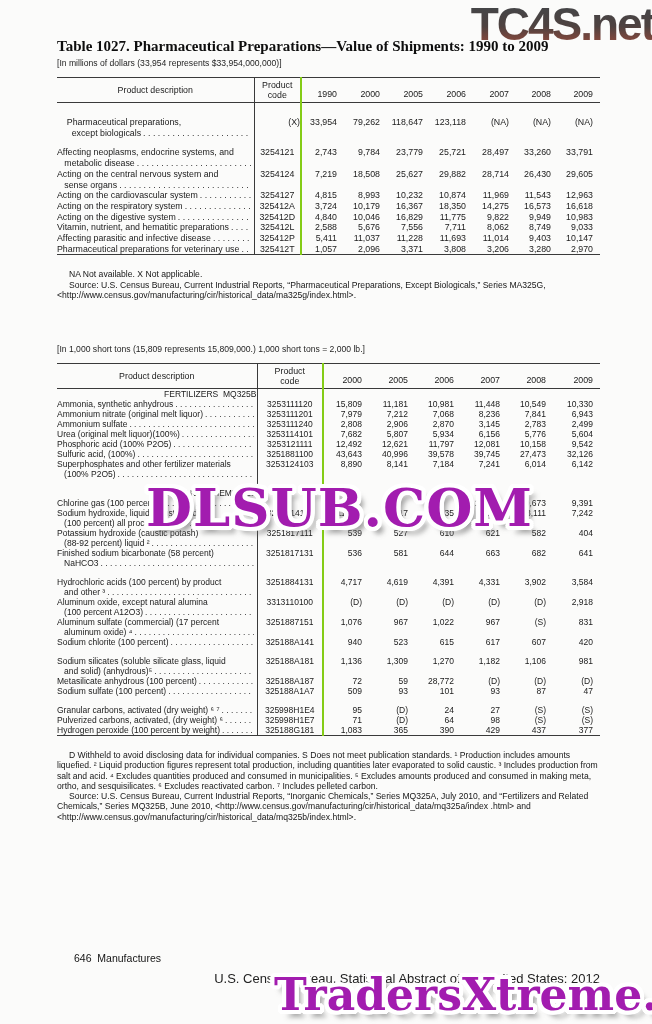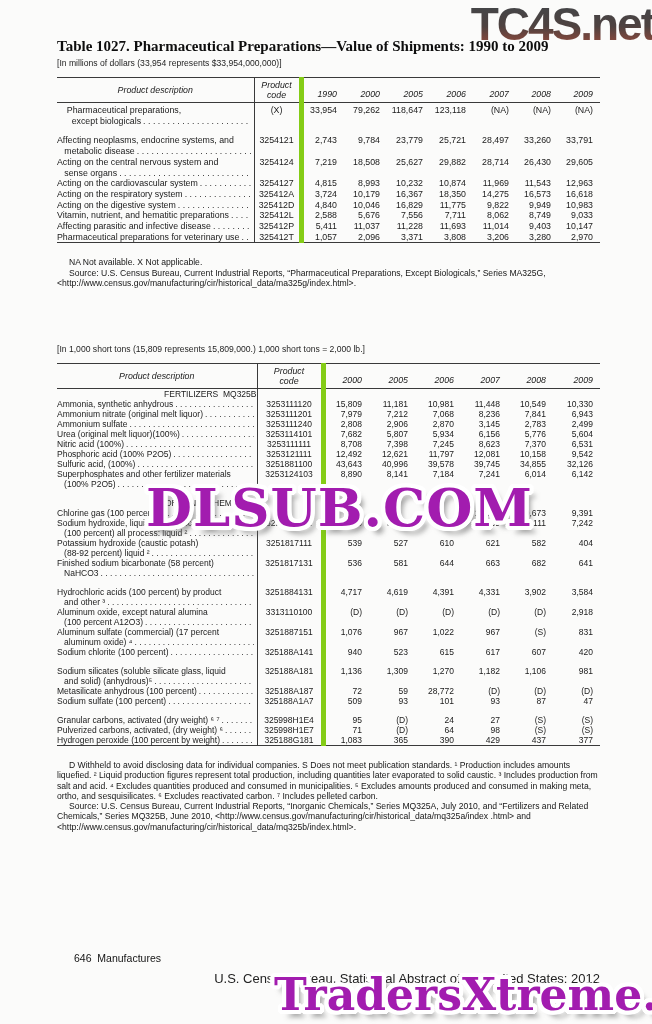--- a/index.html
+++ b/index.html
@@ -9,38 +9,38 @@
 
   .sec { position:absolute; left:57px; width:543px; }
   #sec1027 { top:38px; }
   #sec1028 { top:340px; }
 
   .tbl-title { font-family:"Liberation Serif", serif; font-weight:700; font-size:15px; color:#0e0e0e; line-height:16px; white-space:nowrap; }
   .unit-note { font-size:8.6px; margin-top:4px; color:#1e1e1e; }
 
   table { border-collapse:collapse; table-layout:fixed; width:543px; margin-top:9px;
           border-top:1.4px solid #3a3a3a; border-bottom:1.4px solid #3a3a3a; }
-  thead th { font-weight:400; font-size:8.8px; border-bottom:1px solid #3a3a3a; padding:2px 0; color:#1a1a1a;font-style:italic; }
+  thead th { font-weight:400; font-size:8.8px; border-bottom:1px solid #3a3a3a; padding:2px 0; color:#1a1a1a; }
   .th-desc { text-align:center; vertical-align:middle; }
   .th-code { white-space:pre-line; text-align:center; vertical-align:middle; line-height:10px; }
   .th-year { text-align:right; padding-right:7px; vertical-align:bottom; padding-bottom:3px; }
 
   td { vertical-align:top; }
   .t27 tbody td { line-height:10.7px; font-size:8.8px; }
   .t28 tbody td { line-height:10px;   font-size:8.5px; }
-  .code-col { border-left:1px solid #3a3a3a; border-right:5px solid #84cc16; }
+  .code-col { border-left:1px solid #3a3a3a; border-right:2px solid #84cc16; }
   td.code { text-align:center; }
   .desc .line { display:flex; }
   .desc .t { white-space:pre; }
   .leader { flex:1; overflow:hidden; white-space:nowrap; margin:0 3px 0 2px; color:#2a2a2a; }
   .leader::after { content:". . . . . . . . . . . . . . . . . . . . . . . . . . . . . . . . . . . . . . . . . . . . . . . . . . . ."; }
   .val { text-align:right; padding-right:7px; }
   td.group { text-align:right; white-space:pre; }
   tr.spacer td { height:9px; }
-  .t27 tbody tr:first-child td { padding-top:2px; }
+  .t27 tbody tr:first-child td { padding-top:14px;text-align:right; }
 
   .notes { margin-top:14px; font-size:8.6px; line-height:10.3px; color:#161616; }
   .notes .para { text-indent:12px; }
 
   .footer-left  { position:absolute; left:57px;  top:952px; font-size:10.5px; white-space:pre; color:#141414;padding-left:17px; }
   .footer-right { position:absolute; right:52px; top:971px; font-size:13px; color:#222; }
 
   
   .wm-tc4s { position:absolute; top:1px; right:-2px; z-index:5; line-height:1;
              font-family:"Liberation Sans", sans-serif; font-weight:900; font-size:46px; letter-spacing:-2px;
@@ -349,35 +349,20 @@
             <td class="val">7,682</td>
             <td class="val">5,807</td>
             <td class="val">5,934</td>
             <td class="val">6,156</td>
             <td class="val">5,776</td>
             <td class="val">5,604</td>
           </tr>
           <tr>
             <td class="desc">
               <div class="line">
-                <span class="t">Nitric acid (100%)</span>
-                <span class="leader"></span>
-              </div>
-            </td>
-            <td class="code-col code">3253111111</td>
-            <td class="val">8,708</td>
-            <td class="val">7,398</td>
-            <td class="val">7,245</td>
-            <td class="val">8,623</td>
-            <td class="val">7,370</td>
-            <td class="val">6,531</td>
-          </tr>
-          <tr>
-            <td class="desc">
-              <div class="line">
                 <span class="t">Phosphoric acid (100% P2O5)</span>
                 <span class="leader"></span>
               </div>
             </td>
             <td class="code-col code">3253121111</td>
             <td class="val">12,492</td>
             <td class="val">12,621</td>
             <td class="val">11,797</td>
             <td class="val">12,081</td>
             <td class="val">10,158</td>
@@ -388,21 +373,21 @@
               <div class="line">
                 <span class="t">Sulfuric acid, (100%)</span>
                 <span class="leader"></span>
               </div>
             </td>
             <td class="code-col code">3251881100</td>
             <td class="val">43,643</td>
             <td class="val">40,996</td>
             <td class="val">39,578</td>
             <td class="val">39,745</td>
-            <td class="val">34,855</td>
+            <td class="val">27,473</td>
             <td class="val">32,126</td>
           </tr>
           <tr>
             <td class="desc">
               <div class="line">
                 <span class="t">Superphosphates and other fertilizer materials</span>
               </div>
               <div class="line">
                 <span class="t">   (100% P2O5)</span>
                 <span class="leader"></span>

